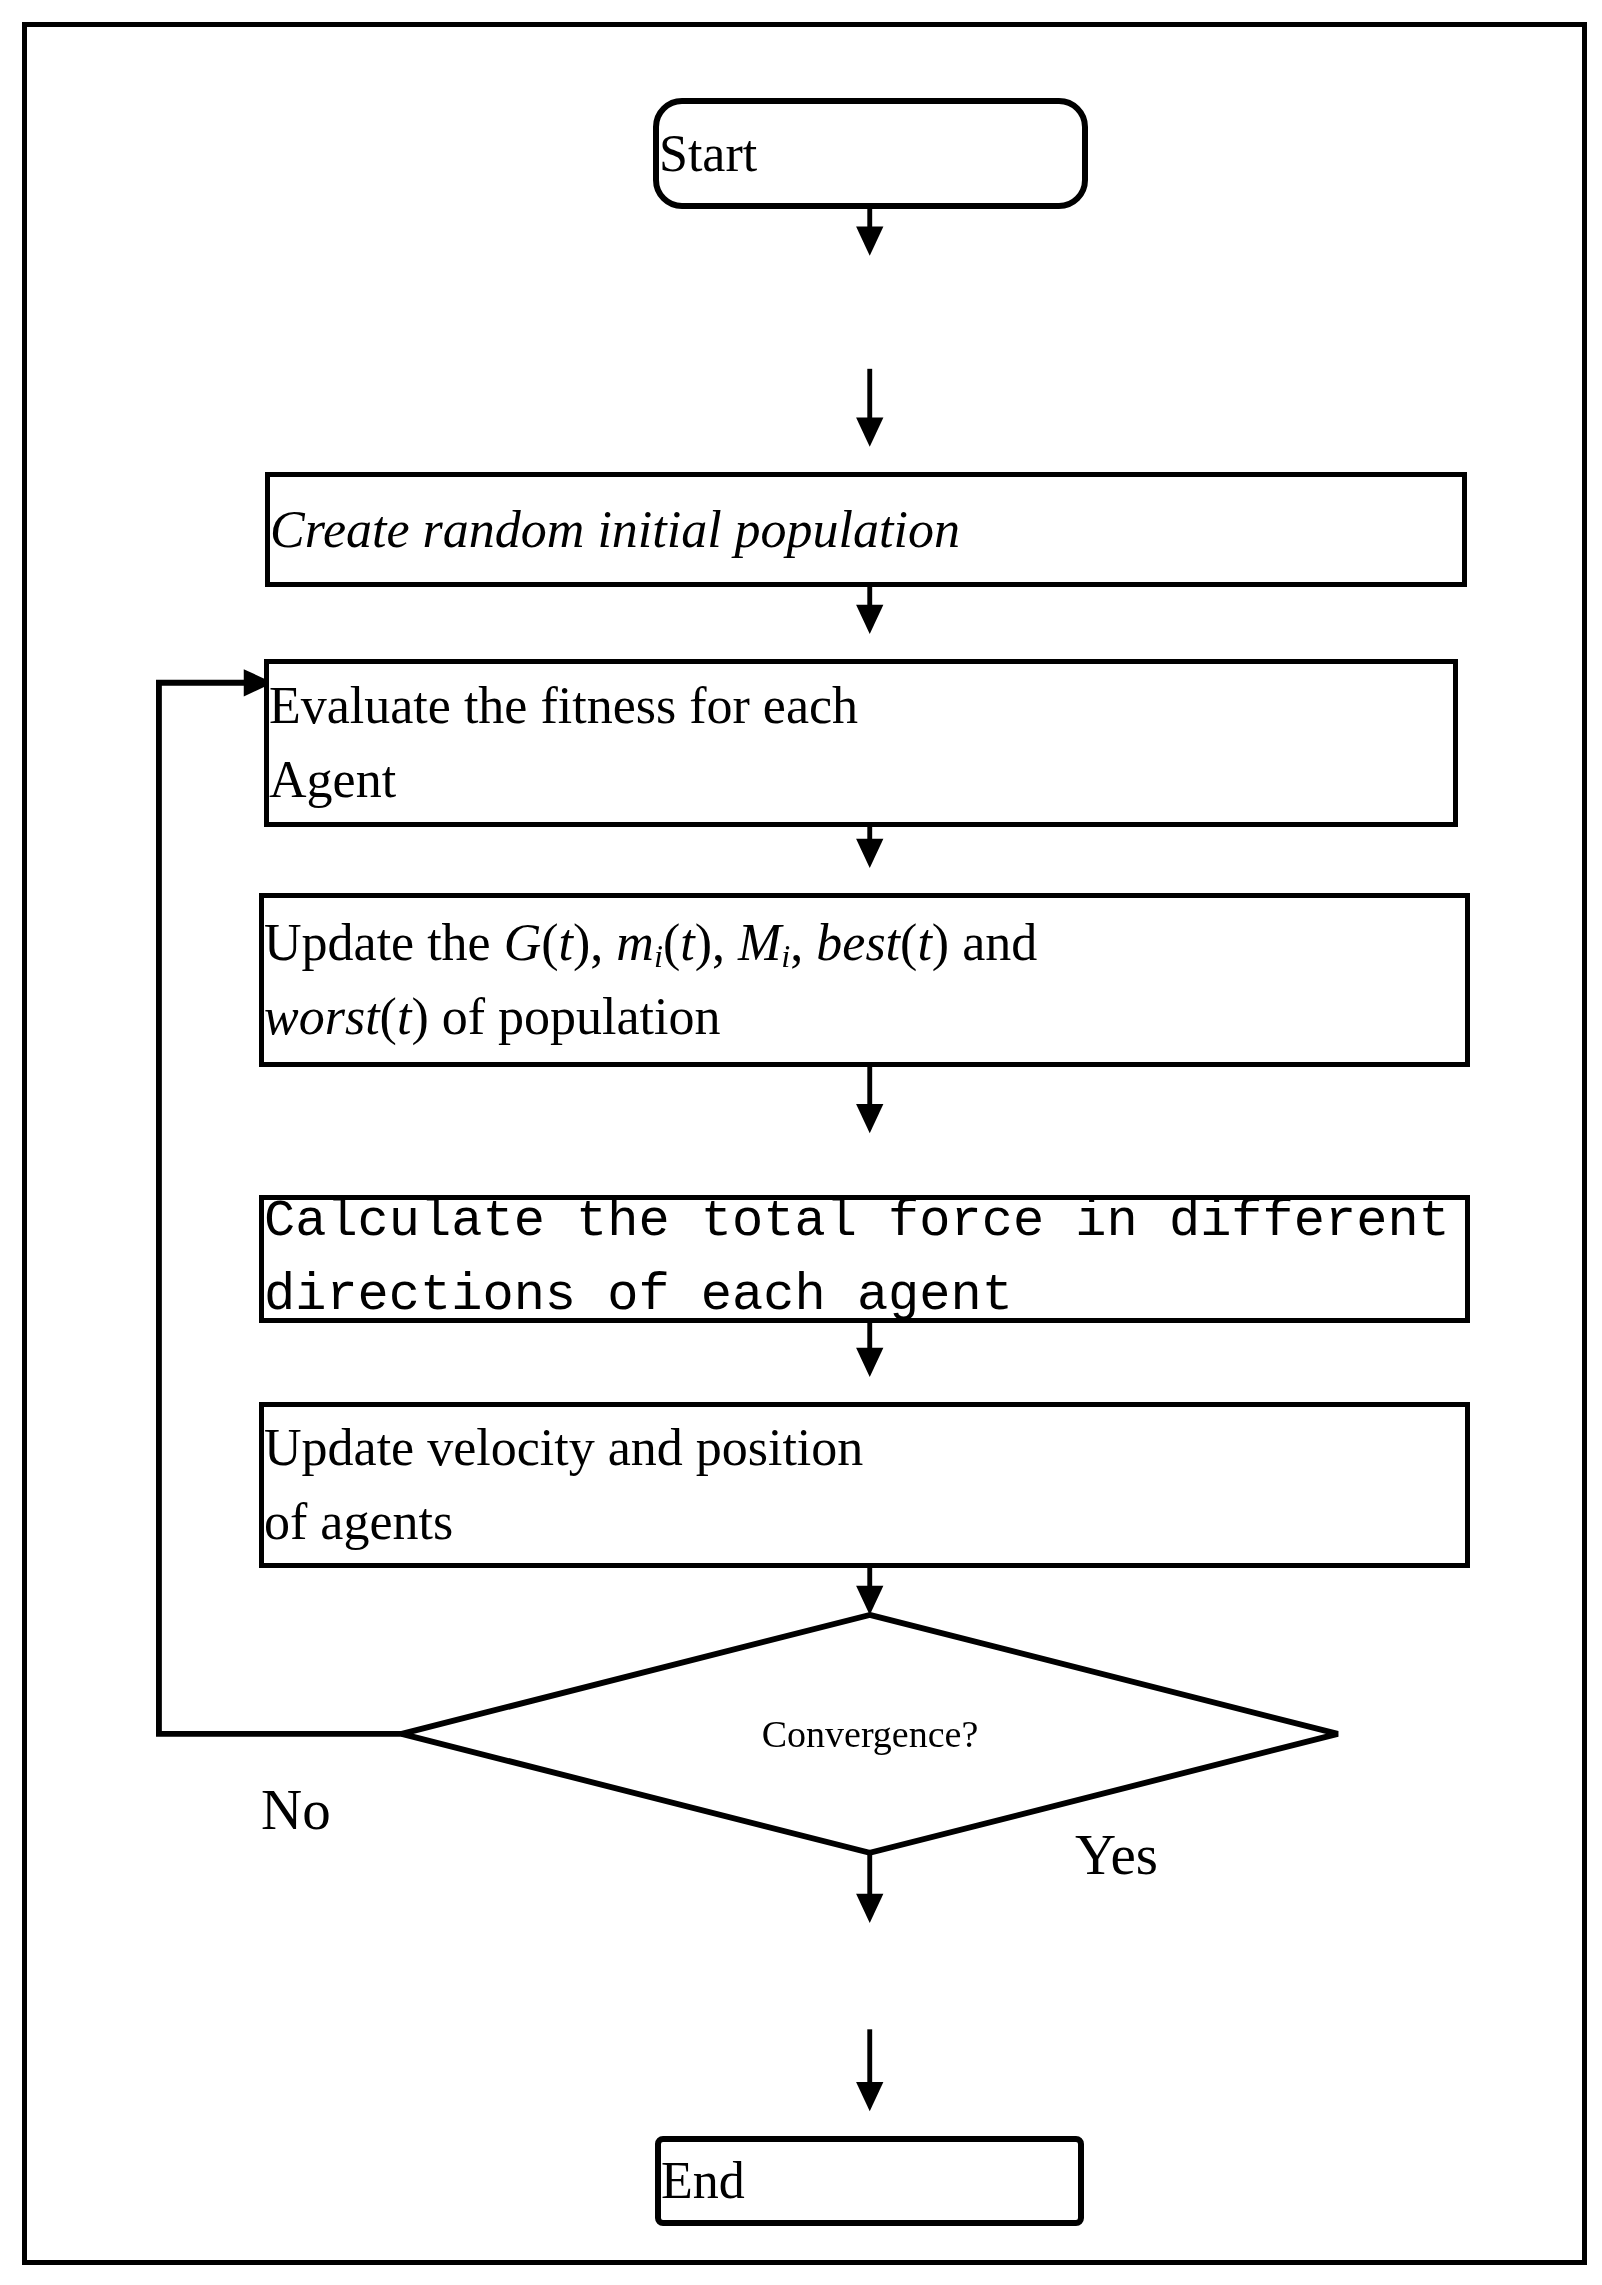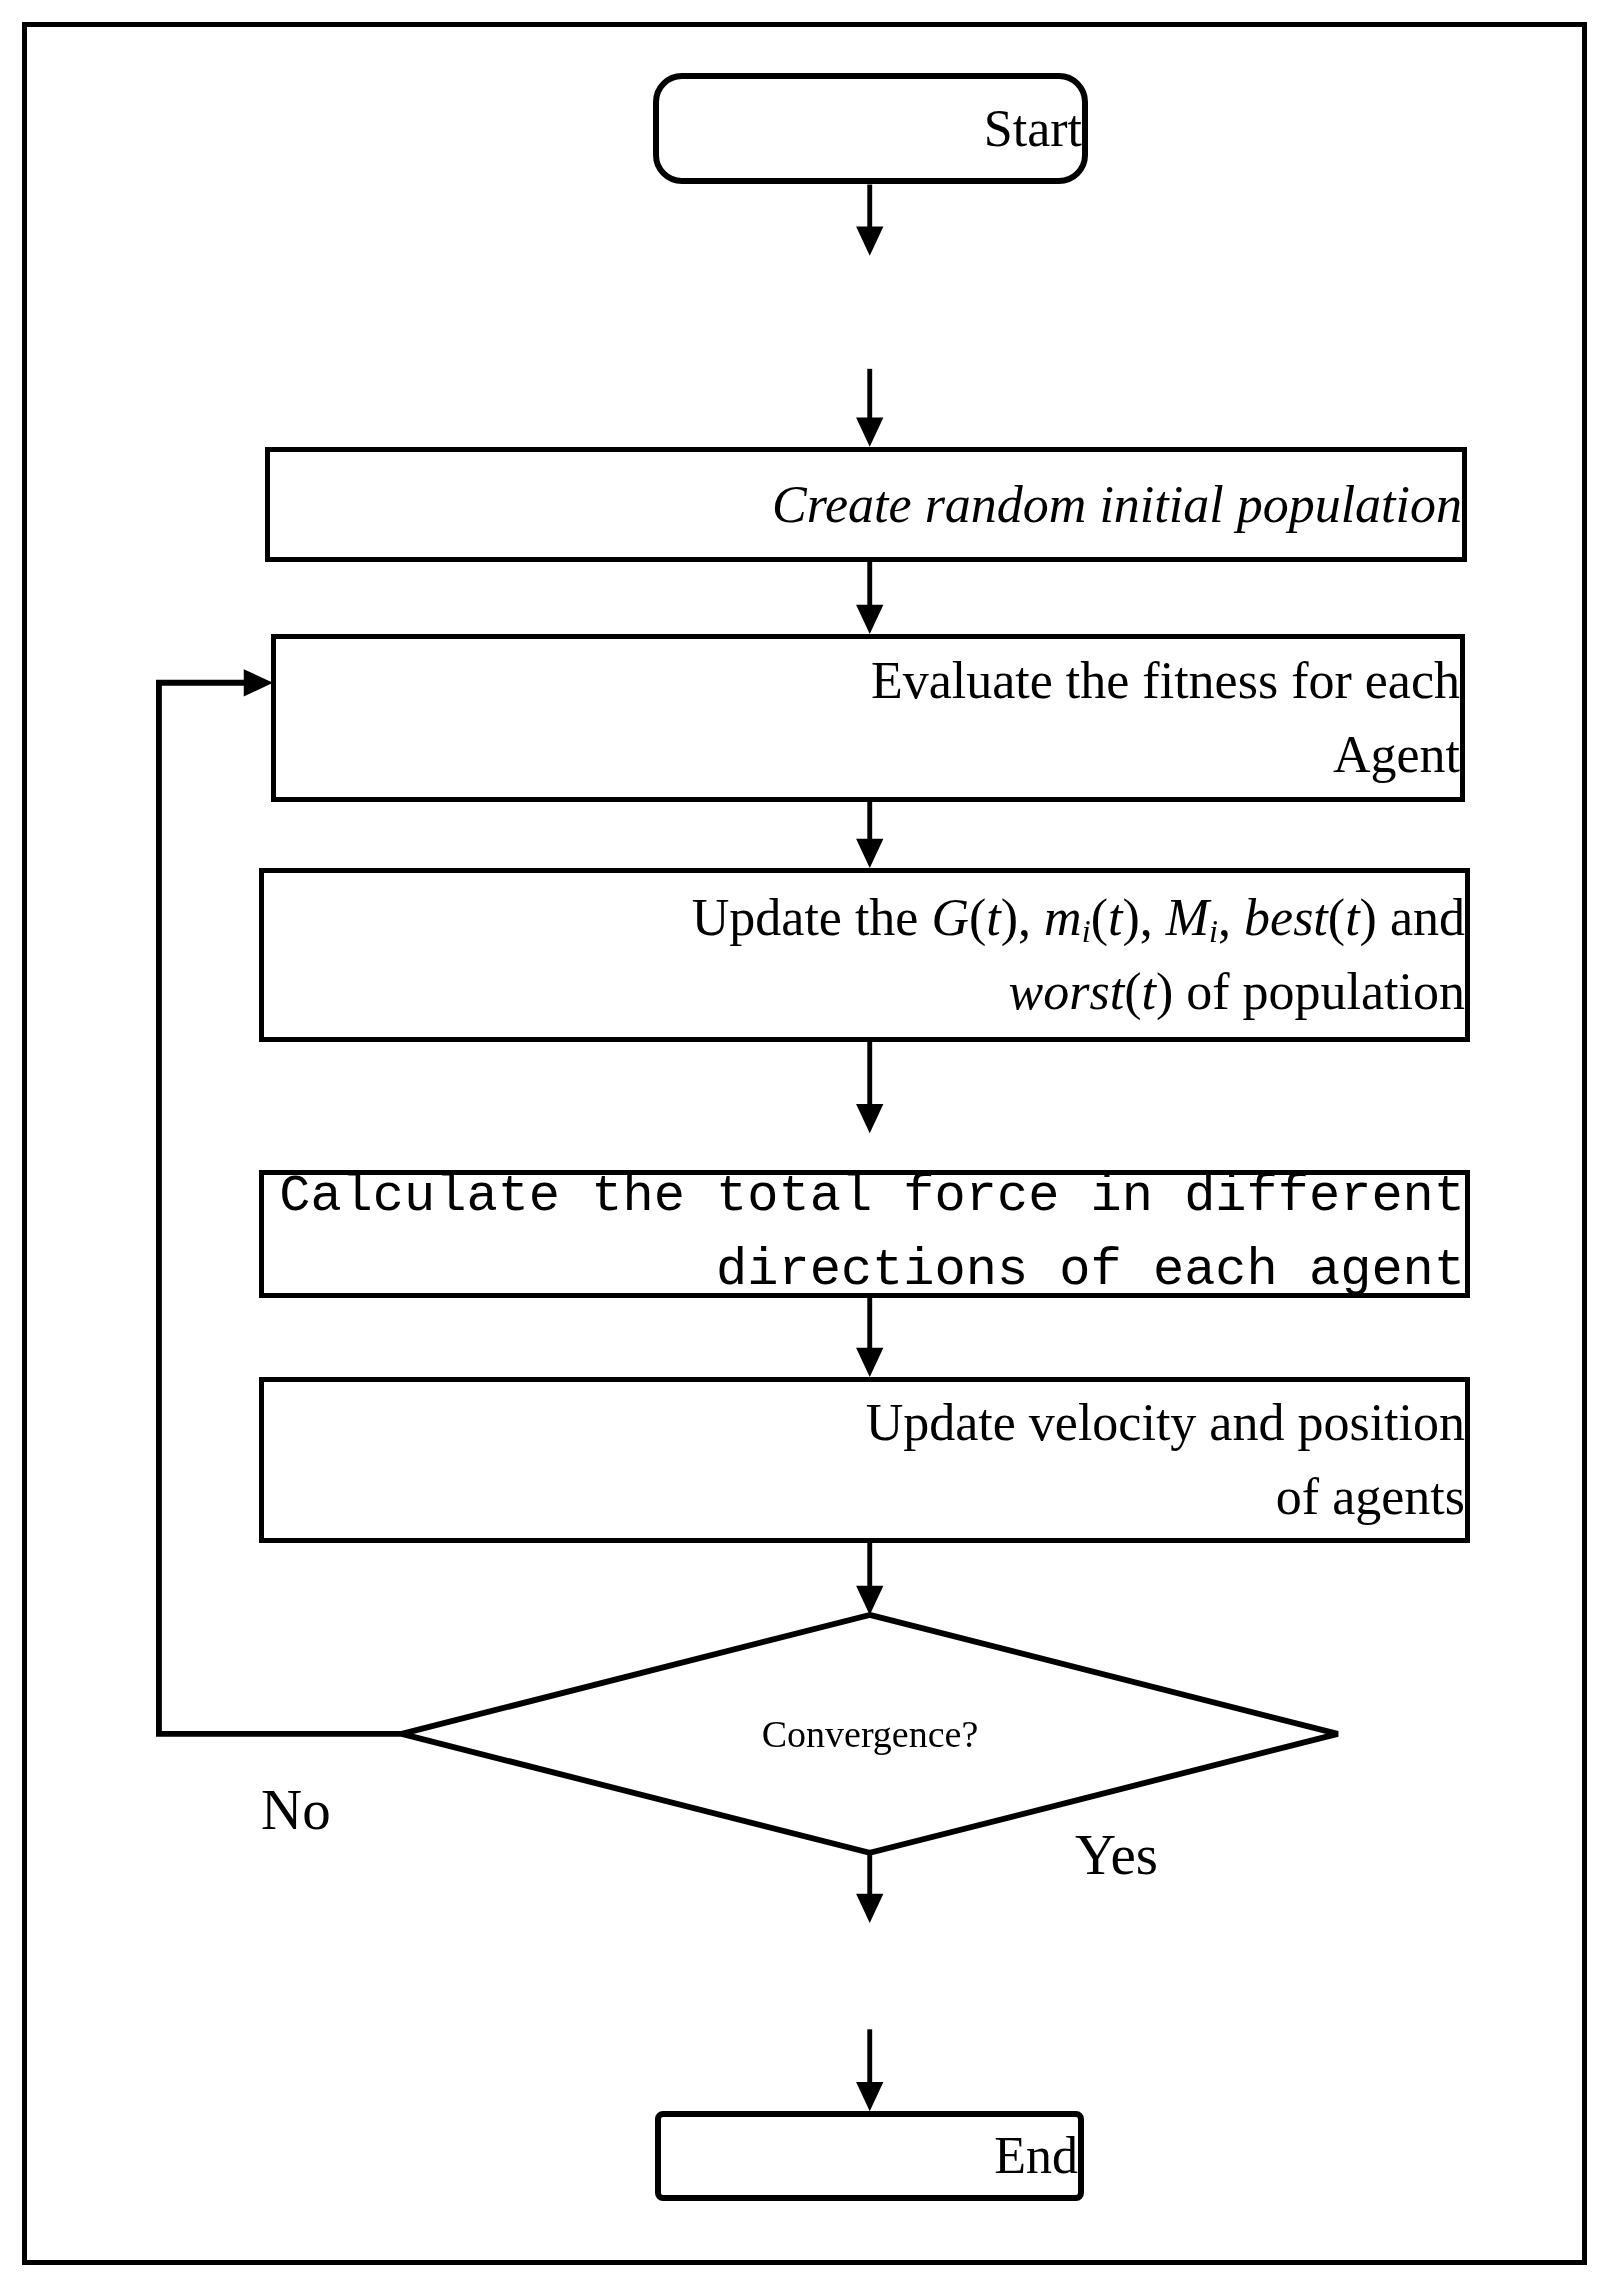--- a/index.html
+++ b/index.html
@@ -31,26 +31,27 @@
     top: 0;
     width: 1602px;
     height: 2286px;
   }
   .node {
     position: absolute;
     box-sizing: border-box;
     background: #ffffff;
     display: flex;
     flex-direction: column;
-    align-items: flex-end;
+    align-items: flex-start;
     justify-content: center;
     text-align: center;
     font-size: 52px;
     line-height: 1.42;
     white-space: nowrap;
+    margin-top: 25px;
   }
   .process {
     border: 5.9px solid #000000;
   }
   .terminator {
     border: 6.8px solid #000000;
     border-radius: 29px;
   }
   .decision-label {
     position: absolute;
@@ -65,21 +66,21 @@
     position: absolute;
     font-size: 57px;
     white-space: nowrap;
   }
   #lbl-no  { left: 217px; top: 1777px; margin-left: 44px; }
   #lbl-yes { left: 1075px; top: 1822px; }
 
   #n-start  { left: 653px; top: 73px;   width: 435px;  height: 111px; }
   #n-init   { left: 265px; top: 256px;  width: 1202px; height: 113px; }
   #n-create { left: 265px; top: 447px;  width: 1202px; height: 115px; font-style: italic; }
-  #n-eval   { left: 271px; top: 634px;  width: 1194px; height: 168px; }
+  #n-eval   { left: 264px; top: 634px;  width: 1194px; height: 168px; }
   #n-updg   { left: 259px; top: 868px;  width: 1211px; height: 174px; }
   #n-calc   { left: 259px; top: 1170px; width: 1211px; height: 128px; font-family: Liberation Mono, monospace; }
   #n-updv   { left: 259px; top: 1377px; width: 1211px; height: 166px; }
   #n-return { left: 296px; top: 1923px; width: 1149px; height: 106px; }
   #n-end    { left: 655px; top: 2111px; width: 429px;  height: 90px; border-radius: 8px; }
 
   .it  { font-style: italic; }
   .sub { font-size: 0.62em; vertical-align: -0.22em; }
 </style>
 </head>

